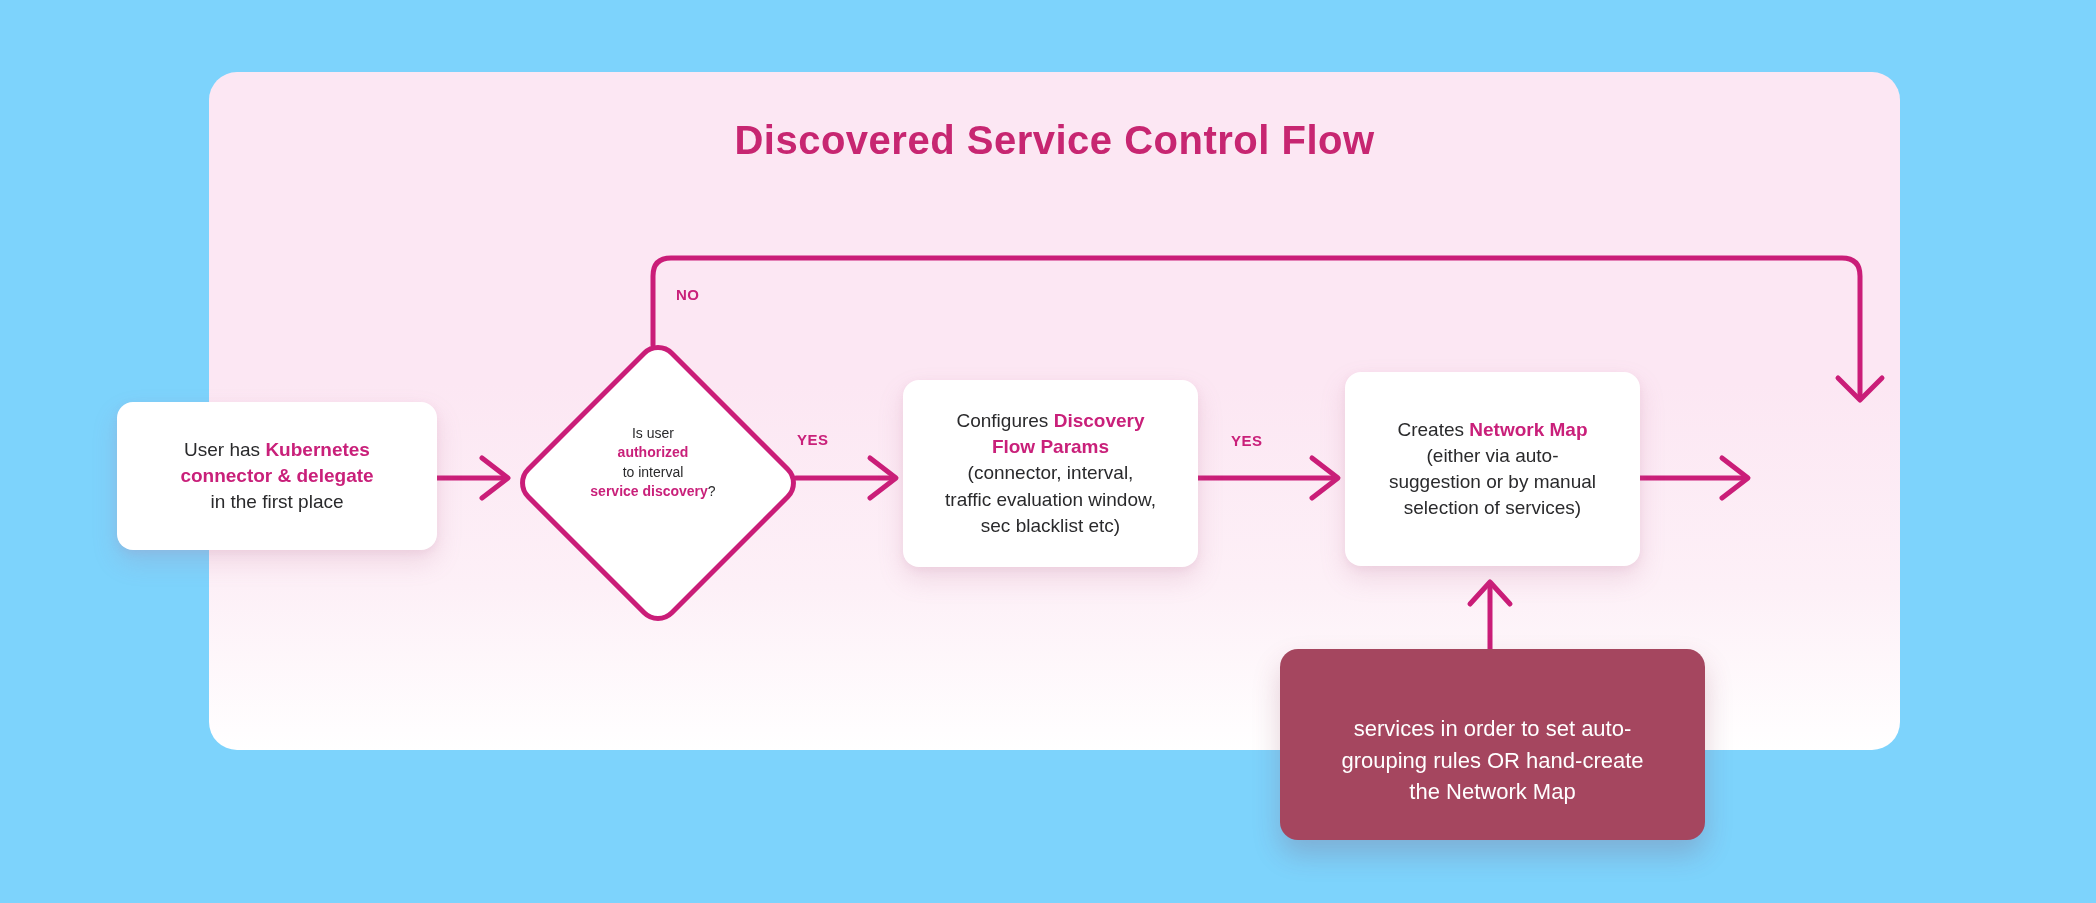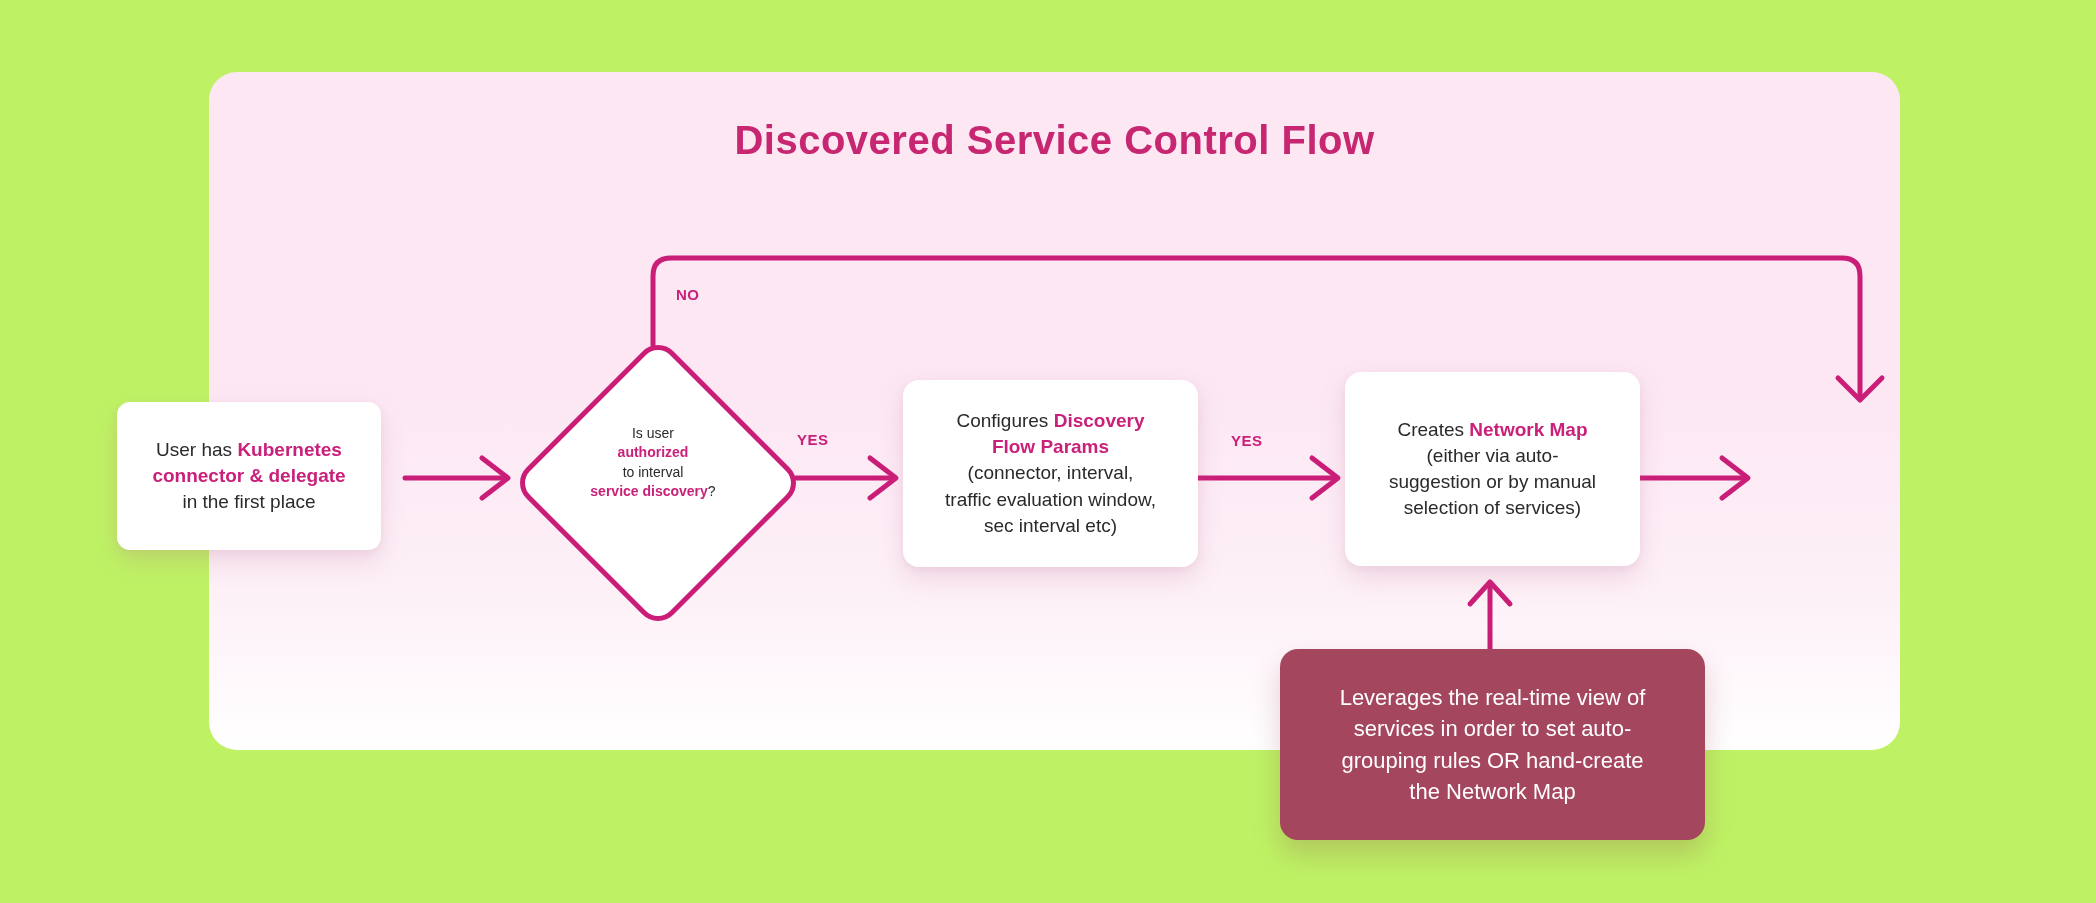--- a/index.html
+++ b/index.html
@@ -1,20 +1,20 @@
 <!DOCTYPE html>
 <html><head>
 <meta charset="utf-8">
 <style>
   html, body { margin: 0; padding: 0; background: #ffffff; }
   #canvas {
     position: relative;
     width: 2096px;
     height: 903px;
-    background: #bef264;
+    background: #7dd3fc;
     overflow: hidden;
     font-family: "Liberation Sans", sans-serif;
   }
   .panel {
     position: absolute;
     left: 209px; top: 72px;
     width: 1691px; height: 678px;
     border-radius: 28px;
     background: linear-gradient(180deg, #fce7f3 0%, #fce7f3 46%, #fdf0f7 76%, #fffdfe 97%, #ffffff 100%);
   }
@@ -36,21 +36,21 @@
     display: flex;
     align-items: center;
     justify-content: center;
     text-align: center;
     font-size: 19px;
     line-height: 1.38;
     color: #2a2a2c;
     box-shadow: 0 12px 26px rgba(182, 104, 146, 0.18), 0 3px 8px rgba(182, 104, 146, 0.10);
   }
   .em { color: #c9207a; font-weight: 700; }
-  .node-start   { left: 117px;  top: 402px; width: 264px; height: 148px; border-radius: 13px; }
+  .node-start   { left: 117px;  top: 402px; width: 320px; height: 148px; }
   .node-config  { left: 903px;  top: 380px; width: 295px; height: 187px; }
   .node-network { left: 1345px; top: 372px; width: 295px; height: 194px; }
   .node-end {
     left: 1755px; top: 408px; width: 232px; height: 135px;
     font-size: 29px; font-weight: 700; letter-spacing: 1px; color: #c9207a;
   }
   .diamond {
     position: absolute;
     left: 554px; top: 379px;
     width: 198px; height: 198px;
@@ -125,25 +125,25 @@
   </div>
 
   <div class="diamond"></div>
   <div class="diamond-text"><span>Is user</span><br><span class="em">authorized</span><br><span>to interval</span><br><span class="em">service discovery</span><span>?</span></div>
 
   <div class="edge-label label-no">NO</div>
   <div class="edge-label label-yes1">YES</div>
   <div class="edge-label label-yes2">YES</div>
 
   <div class="node node-config">
-    <span><span>Configures </span><span class="em">Discovery</span><br><span class="em">Flow Params</span><br><span>(connector, interval,</span><br><span>traffic evaluation window,</span><br><span>sec interval etc)</span></span>
+    <span><span>Configures </span><span class="em">Discovery</span><br><span class="em">Flow Params</span><br><span>(connector, interval,</span><br><span>traffic evaluation window,</span><br><span>sec blacklist etc)</span></span>
   </div>
 
   <div class="node node-network">
     <span><span>Creates </span><span class="em">Network Map</span><br><span>(either via auto-</span><br><span>suggestion or by manual</span><br><span>selection of services)</span></span>
   </div>
 
 
   <div class="annotation">
-    <span><span>Leverages the real-time view of</span><br><span>services in order to set auto-</span><br><span>grouping rules OR hand-create</span><br><span>the Network Map</span></span>
+    <span><br><span>services in order to set auto-</span><br><span>grouping rules OR hand-create</span><br><span>the Network Map</span></span>
   </div>
 
 </div>
 
 </body></html>

